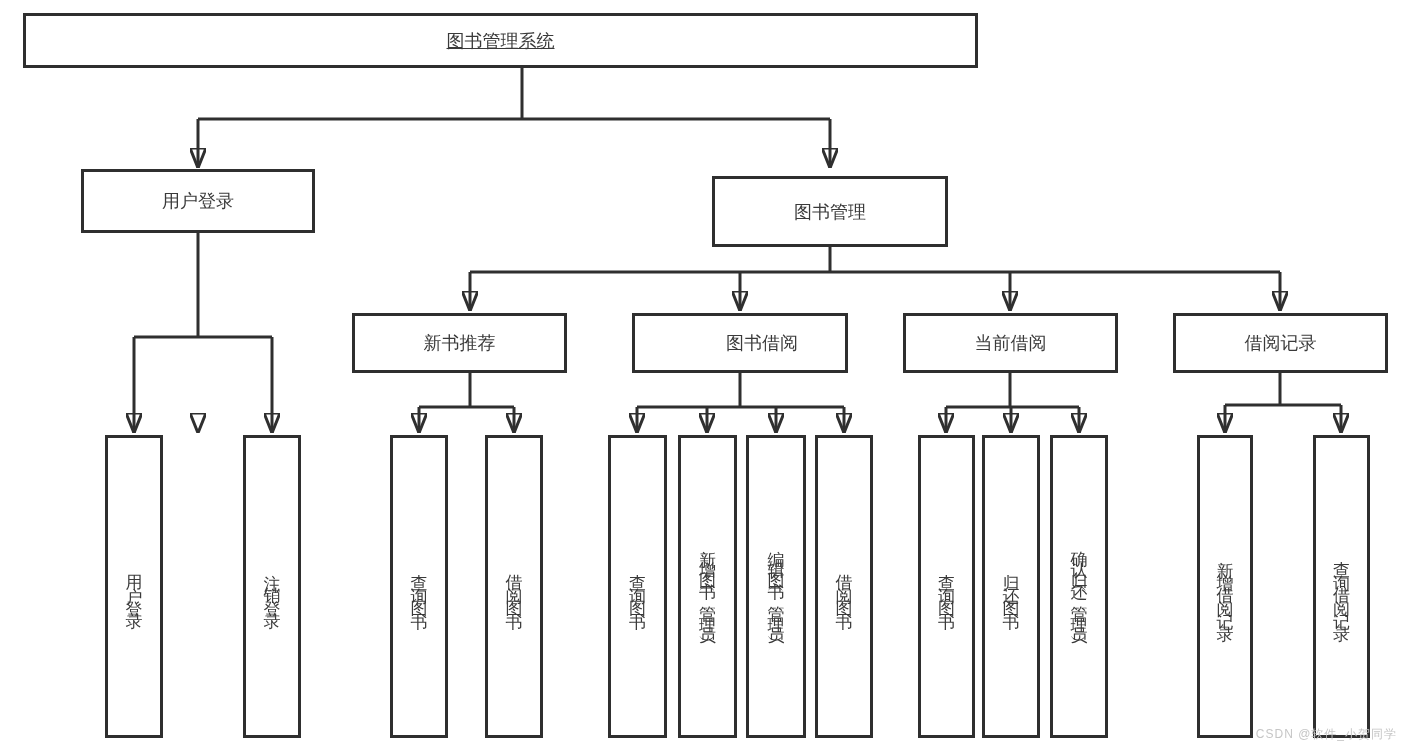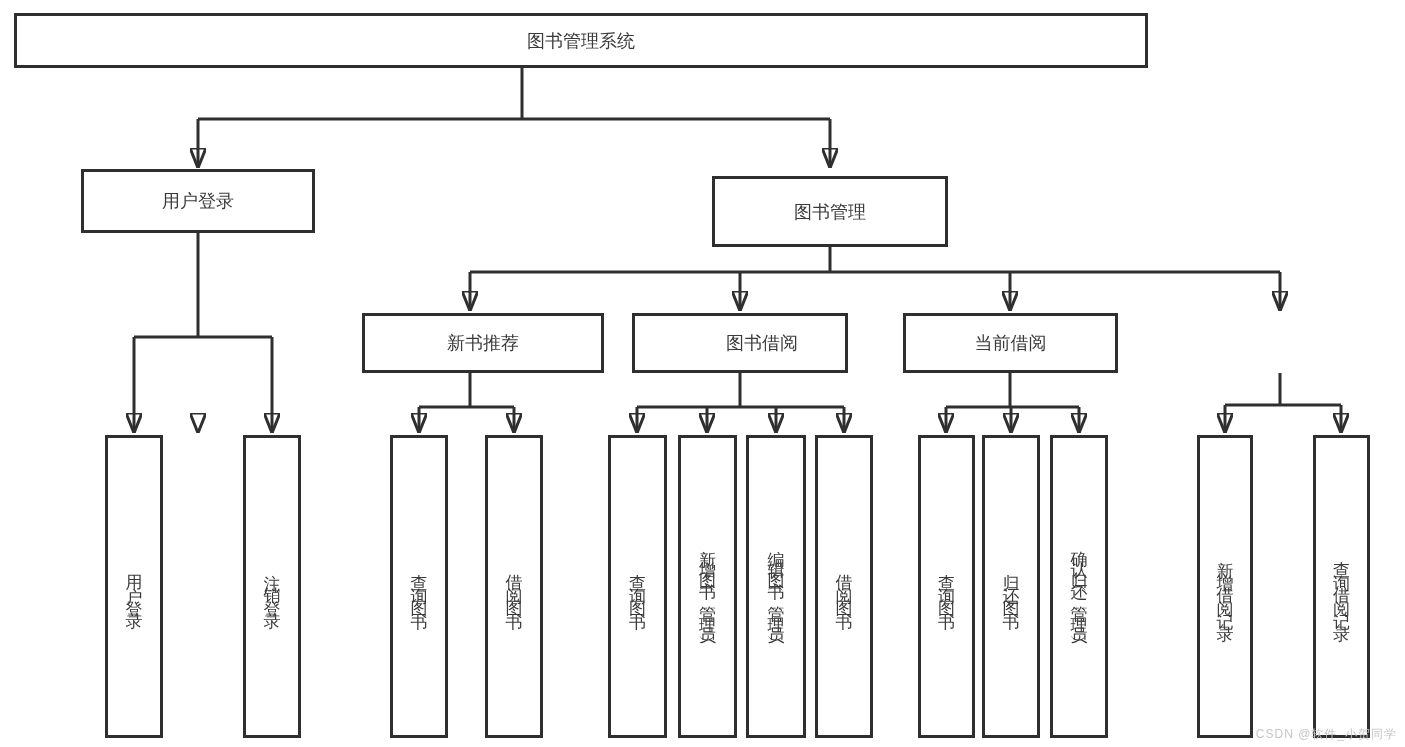--- a/index.html
+++ b/index.html
@@ -26,24 +26,24 @@
   
   .v{
     writing-mode:vertical-rl;
     text-orientation:mixed;
     letter-spacing:13px;
     font-size:17px;
   }
   .v.long{letter-spacing:11px;}
 
   
-  .n-root    {left:14px;  top:13px;  width:1134px;height:55px;}
+  .n-root    {left:23px;  top:13px;  width:955px;height:55px;text-decoration:underline;}
   .n-login   {left:81px;  top:169px; width:234px; height:64px;}
   .n-mgmt    {left:712px; top:176px; width:236px; height:71px;}
-  .n-newbooks{left:362px; top:313px; width:242px; height:60px;}
+  .n-newbooks{left:352px; top:313px; width:215px; height:60px;}
   .n-borrow  {left:632px; top:313px; width:216px; height:60px;padding-left:44px;}
   .n-current {left:903px; top:313px; width:215px; height:60px;}
   .n-records {left:1173px;top:313px; width:215px; height:60px;}
 
   .lf-login-0{left:105px; top:435px; width:58px; height:303px;}
   .lf-login-1{left:243px; top:435px; width:58px; height:303px;}
   .lf-new-0  {left:390px; top:435px; width:58px; height:303px;}
   .lf-new-1  {left:485px; top:435px; width:58px; height:303px;}
   .lf-bor-0  {left:608px; top:435px; width:59px; height:303px;}
   .lf-bor-1  {left:678px; top:435px; width:59px; height:303px;}
@@ -126,20 +126,21 @@
   </svg>
 
   <div class="box n-root">图书管理系统</div>
 
   <div class="box n-login">用户登录</div>
   <div class="box n-mgmt">图书管理</div>
 
   <div class="box n-newbooks">新书推荐</div>
   <div class="box n-borrow">图书借阅</div>
   <div class="box n-current">当前借阅</div>
+  <div class="box n-records">借阅记录</div>
 
   <div class="box v lf-login-0">用户登录</div>
   <div class="box v lf-login-1">注销登录</div>
 
   <div class="box v lf-new-0">查询图书</div>
   <div class="box v lf-new-1">借阅图书</div>
 
   <div class="box v lf-bor-0">查询图书</div>
   <div class="box v long lf-bor-1">新增图书（管理员）</div>
   <div class="box v long lf-bor-2">编辑图书（管理员）</div>

